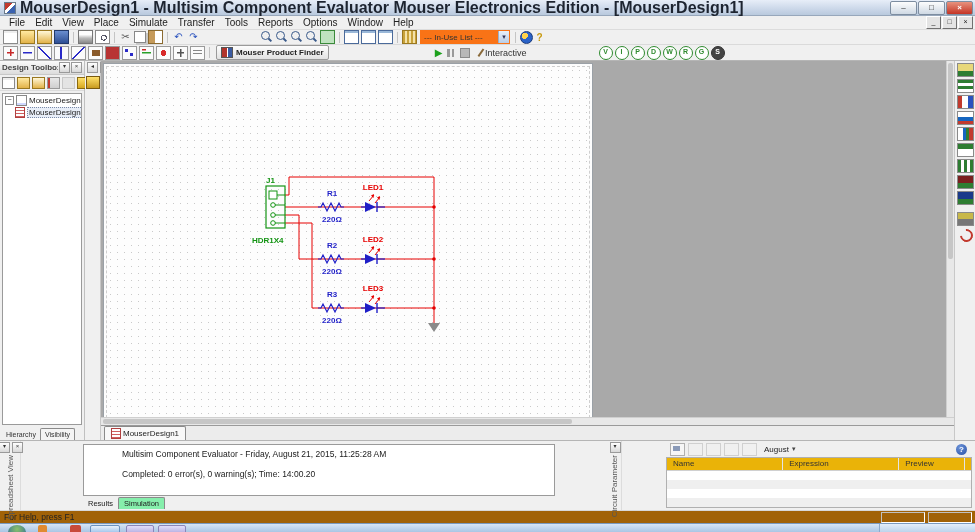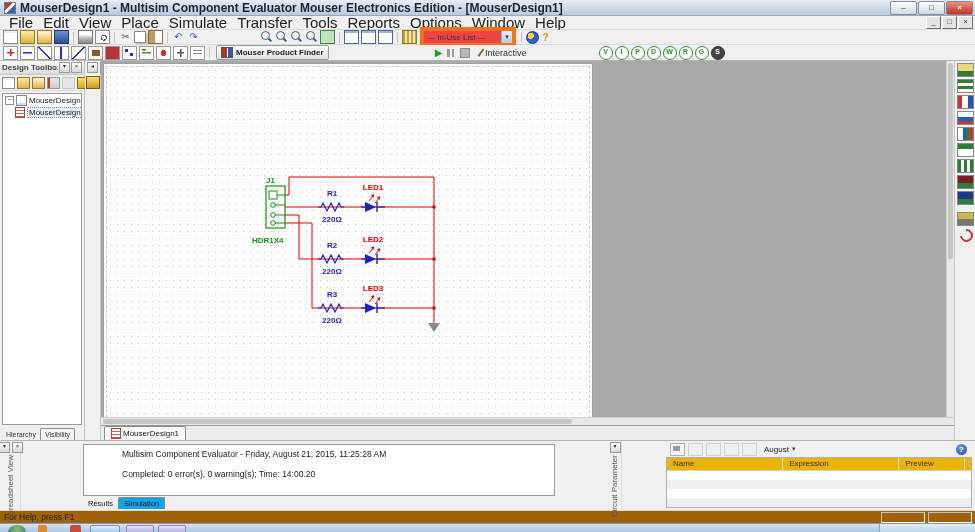--- a/index.html
+++ b/index.html
@@ -2,28 +2,28 @@
 <html><head>
 <meta charset="utf-8">
 <style>
   html,body{margin:0;padding:0;}
   body{width:975px;height:532px;overflow:hidden;font-family:"Liberation Sans",sans-serif;background:#f0f0f0;}
   .app{display:flex;flex-direction:column;width:975px;height:532px;}
 
   
   .titlebar{height:15px;display:flex;align-items:center;background:linear-gradient(#e7eef8,#cdd9ea 55%,#b9c9dd);border-bottom:1px solid #97a7bb;padding:0 2px;}
   .appicon{width:10px;height:10px;margin:0 4px 0 2px;background:linear-gradient(135deg,#c23a2e 0 38%,#ffffff 38% 58%,#3a62b0 58%);border:1px solid #6a7a8a;}
-  .title-text{font-size:12px;font-weight:bold;color:#1d2430;white-space:nowrap;}
+  .title-text{font-size:16px;font-weight:bold;color:#1d2430;white-space:nowrap;}
   .wincontrols{margin-left:auto;display:flex;gap:1px;}
   .winbtn{width:25px;height:12px;border:1px solid #7d8da0;border-radius:2px;background:linear-gradient(#fdfdfd,#cfd9e4);font-size:8px;line-height:11px;text-align:center;color:#222;}
   .winbtn.close{background:linear-gradient(#e8927e,#c43425);color:#fff;font-weight:bold;}
 
   
   .menubar{height:13px;display:flex;align-items:center;background:#f0f0f0;border-bottom:1px solid #dcdcdc;padding-left:4px;}
-  .menuitem{font-size:15px;color:#222;padding:0 5px;line-height:12px;}
+  .menuitem{font-size:10px;color:#222;padding:0 5px;line-height:12px;}
   .mdis{margin-left:auto;display:flex;gap:1px;margin-right:2px;}
   .mdibtn{width:13px;height:11px;border:1px solid;border-color:#fff #707070 #707070 #fff;background:#e4e4e4;font-size:7px;line-height:9px;text-align:center;color:#222;}
 
   
   .tbar{display:flex;align-items:center;background:#f0f0f0;padding:0 2px;}
   .tb1{height:14px;border-bottom:1px solid #dadada;}
   .tb2{height:15px;border-bottom:1px solid #b5b5b5;}
   .sep{width:1px;height:11px;background:#c4c4c4;margin:0 3px;}
   .ci{width:13px;height:12px;margin:0 1px;flex:none;}
   .glyph{font-size:10px;line-height:12px;text-align:center;color:#2a52be;width:13px;margin:0 1px;}
@@ -34,21 +34,21 @@
   .i-print{background:linear-gradient(#fdfdfd 30%,#b8b8b8 60%,#8a8a8a);border:1px solid #777;}
   .i-prev{background:#fff radial-gradient(circle at 60% 55%,transparent 2px,#556 2px 3px,transparent 3px);border:1px solid #8a8a8a;}
   .i-copy{background:#fff;border:1px solid #888;box-shadow:2px 2px 0 #c8c8c8;width:10px;height:10px;}
   .i-paste{background:linear-gradient(90deg,#c59a5a 45%,#fff 45%);border:1px solid #8a6a30;}
   .mag{position:relative;width:13px;height:12px;margin:0 1px;}
   .mag::before{content:'';position:absolute;left:1px;top:0;width:7px;height:7px;border:1.6px solid #3a5a8a;border-radius:50%;}
   .mag::after{content:'';position:absolute;left:8px;top:8px;width:4px;height:1.8px;background:#3a5a8a;transform:rotate(45deg);}
   .i-grn{background:#bfe3bf;border:1px solid #3a8a3a;}
   .i-win{background:#fff;border:1px solid #4a6a9a;box-shadow:inset 0 2px 0 #9ab8d8;}
   .i-coil{background:repeating-linear-gradient(90deg,#c8a23a 0 2px,#f4e2a8 2px 4px);border:1px solid #9a7820;}
-  .dropdown{display:flex;align-items:center;width:88px;height:12px;background:#ef4444;border:4px solid #f97316;margin:8px 2px;}
+  .dropdown{display:flex;align-items:center;width:88px;height:12px;background:#f97316;border:1px solid #f97316;margin:8px 2px;}
   .dropdown .dtext{flex:1;font-size:8px;color:#333;padding-left:3px;white-space:nowrap;overflow:hidden;}
   .dropdown .darr{width:10px;height:100%;background:linear-gradient(#e8f0fa,#b9cde6);border-left:1px solid #9ab0c8;font-size:7px;line-height:11px;text-align:center;color:#335;}
   .i-globe{background:radial-gradient(circle at 35% 35%,#ffd24a 0 3px,#2a62c8 3px);border-radius:50%;border:1px solid #1a3a7a;width:11px;height:11px;}
   .i-chelp{color:#c89a10;font-weight:bold;font-size:10px;width:11px;text-align:center;}
   .c2{width:13px;height:12px;margin:0 1px;background:#fbfbfb;border:1px solid #9a9a9a;flex:none;}
   .c2 .mk{width:100%;height:100%;display:block;}
   .mk-plus{background:linear-gradient(#c82a2a,#c82a2a) center/7px 1.5px no-repeat,linear-gradient(#c82a2a,#c82a2a) center/1.5px 7px no-repeat;}
   .mk-zig{background:linear-gradient(#2a2ac8,#2a2ac8) center/9px 1.5px no-repeat;}
   .mk-tri{background:linear-gradient(45deg,transparent 45%,#2a2ac8 45% 55%,transparent 55%);}
   .mk-bar{background:linear-gradient(90deg,transparent 40%,#2a2ac8 40% 55%,transparent 55%);}
@@ -132,21 +132,21 @@
   
   .bottom{height:69px;flex:none;display:flex;background:#f0f0f0;border-top:1px solid #b5b5b5;gap:44px;}
   .sidepane{width:20px;flex:none;display:flex;flex-direction:column;align-items:center;background:#f0f0f0;border-right:1px solid #dcdcdc;padding-top:1px;}
   .sidepane.narrow{width:14px;}
   .vlabel{writing-mode:vertical-rl;transform:rotate(180deg);font-size:8px;color:#555;margin-top:2px;white-space:nowrap;}
   .results{width:498px;flex:none;display:flex;flex-direction:column;}
   .logbox{margin:3px 8px 0 18px;height:46px;background:#fff;border:1px solid #9a9a9a;padding:4px 4px 0 38px;overflow:hidden;}
   .logline{font-size:8.5px;line-height:10px;color:#1a1a1a;white-space:nowrap;min-height:10px;}
   .rtabs{height:13px;display:flex;align-items:flex-end;padding-left:18px;}
   .rtab{font-size:7.5px;color:#222;padding:0 5px;height:10px;line-height:10px;white-space:nowrap;}
-  .rtab.boxed{border:1px solid #8a8a8a;border-bottom:none;background:#0ea5e9;border-radius:2px 2px 0 0;height:11px;line-height:11px;}
+  .rtab.boxed{border:1px solid #8a8a8a;border-bottom:none;background:#86efac;border-radius:2px 2px 0 0;height:11px;line-height:11px;}
   .params{flex:1;min-width:0;display:flex;flex-direction:column;}
   .ptoolbar{height:16px;display:flex;align-items:center;padding:0 4px;}
   .pc{width:13px;height:11px;border:1px solid #b0b0b0;background:#f6f6f6 linear-gradient(#8a9ab8,#8a9ab8) 2px 2px/7px 5px no-repeat;margin-right:3px;flex:none;}
   .pc.dim{background:#f0f0f0;border-color:#d0d0d0;}
   .exportbtn{display:flex;align-items:center;font-size:8px;color:#222;padding:0 4px;height:13px;}
   .exportbtn .earr{font-size:7px;margin-left:3px;color:#444;}
   .helpdot{width:11px;height:11px;border-radius:50%;background:radial-gradient(circle at 35% 30%,#6a92d8,#2a52a8);color:#fff;font-weight:bold;font-size:8px;text-align:center;line-height:11px;margin-left:auto;margin-right:4px;}
   .cptable{flex:1;margin:0 3px 2px 0;background:#fff;border:1px solid #b0b0b0;display:flex;flex-direction:column;overflow:hidden;}
   .cphead{height:12px;display:flex;background:#eab308;border-bottom:1px solid #d0d0d0;}
   .cphead .col{font-size:8px;color:#333;padding:1px 0 0 6px;border-right:1px solid #e4e4e4;white-space:nowrap;overflow:hidden;}

